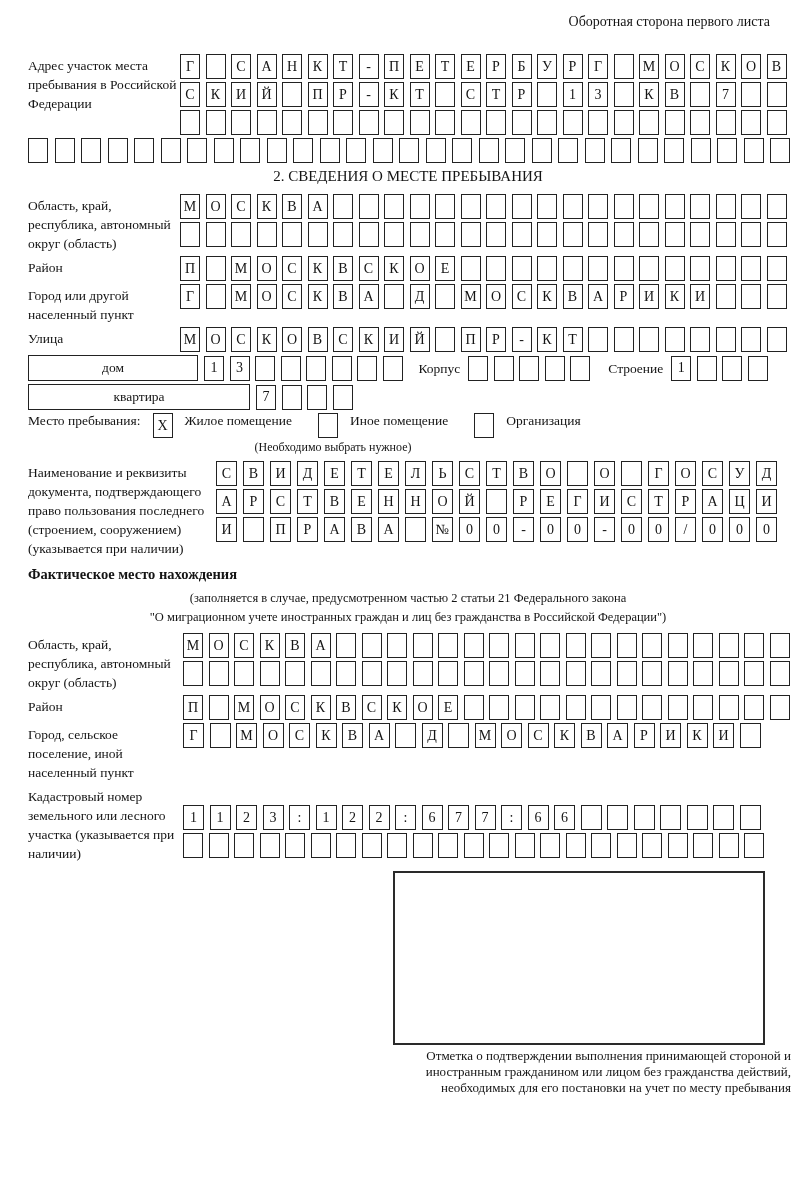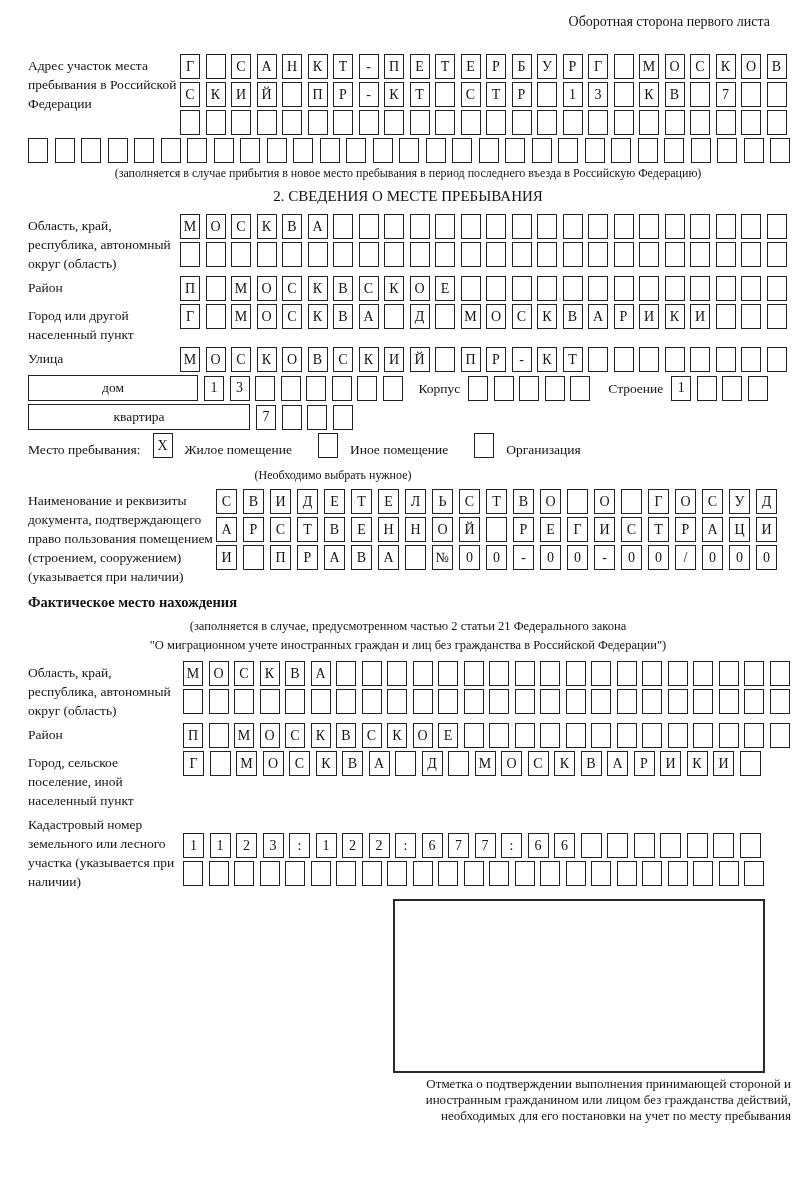--- a/index.html
+++ b/index.html
@@ -34,21 +34,21 @@
   .fact-note { font-size: 12.5px; text-align: center; line-height: 19px; }
   .fact-notes { margin-bottom: 6px; }
 
   .inline-row { display: flex; align-items: center; margin-bottom: 3px; }
   .box-label {
     flex: none; height: 26px; border: 1.7px solid #222;
     display: flex; align-items: center; justify-content: center; font-size: 13.5px;
   }
   .caption { font-size: 13px; margin: 1px 0 7px 0; }
 
-  .stay-row { display: flex; align-items: flex-end; font-size: 13.5px; margin-bottom: 10px; }
+  .stay-row { display: flex; align-items: flex-start; font-size: 13.5px; margin-bottom: 2px; }
   .stay-row .cell { margin: 0 12px; }
   .stay-row .cell.gap-big { margin-left: 26px; }
   .stay-note { font-size: 12px; text-align: center; width: 300px; margin-left: 155px; margin-bottom: 6px; }
 
   .stamp-col { display: flex; flex-direction: column; align-items: center; width: 372px; margin-left: 365px; margin-top: 8px; }
   .stamp-box { width: 372px; height: 174px; border: 2px solid #2a2a2a; background: #fff; }
   .stamp-caption { width: 424px; text-align: right; font-size: 13px; line-height: 16px; margin-top: 3px; }
 </style>
 </head>
 <body>
@@ -164,21 +164,20 @@
       <span class="cell"></span>
       <span class="cell"></span>
       <span class="cell"></span>
       <span class="cell"></span>
       <span class="cell"></span>
       <span class="cell"></span>
       <span class="cell"></span>
       <span class="cell"></span>
       <span class="cell"></span>
     </div>
-  <div class="small-note">(заполняется в случае прибытия в новое место пребывания в период последнего въезда в Российскую Федерацию)</div>
 
   <div class="sec-title">2. СВЕДЕНИЯ О МЕСТЕ ПРЕБЫВАНИЯ</div>
 
   <div class="field">
     <div class="lbl w152">Область, край, республика, автономный округ (область)</div>
     <div class="grp">
       <div class="cells">
           <span class="cell">М</span>
           <span class="cell">О</span>
           <span class="cell">С</span>
@@ -367,21 +366,21 @@
     <span class="cell">X</span>
     <span>Жилое помещение</span>
     <span class="cell gap-big"></span>
     <span>Иное помещение</span>
     <span class="cell gap-big"></span>
     <span>Организация</span>
   </div>
   <div class="stay-note">(Необходимо выбрать нужное)</div>
 
   <div class="field">
-    <div class="lbl w188">Наименование и реквизиты документа, подтверждающего право пользования помещением (строением, сооружением) (указывается при наличии)</div>
+    <div class="lbl w188">Наименование и реквизиты документа, подтверждающего право пользования последнего (строением, сооружением) (указывается при наличии)</div>
     <div class="grp">
       <div class="cells w21 g6">
           <span class="cell">С</span>
           <span class="cell">В</span>
           <span class="cell">И</span>
           <span class="cell">Д</span>
           <span class="cell">Е</span>
           <span class="cell">Т</span>
           <span class="cell">Е</span>
           <span class="cell">Л</span>

